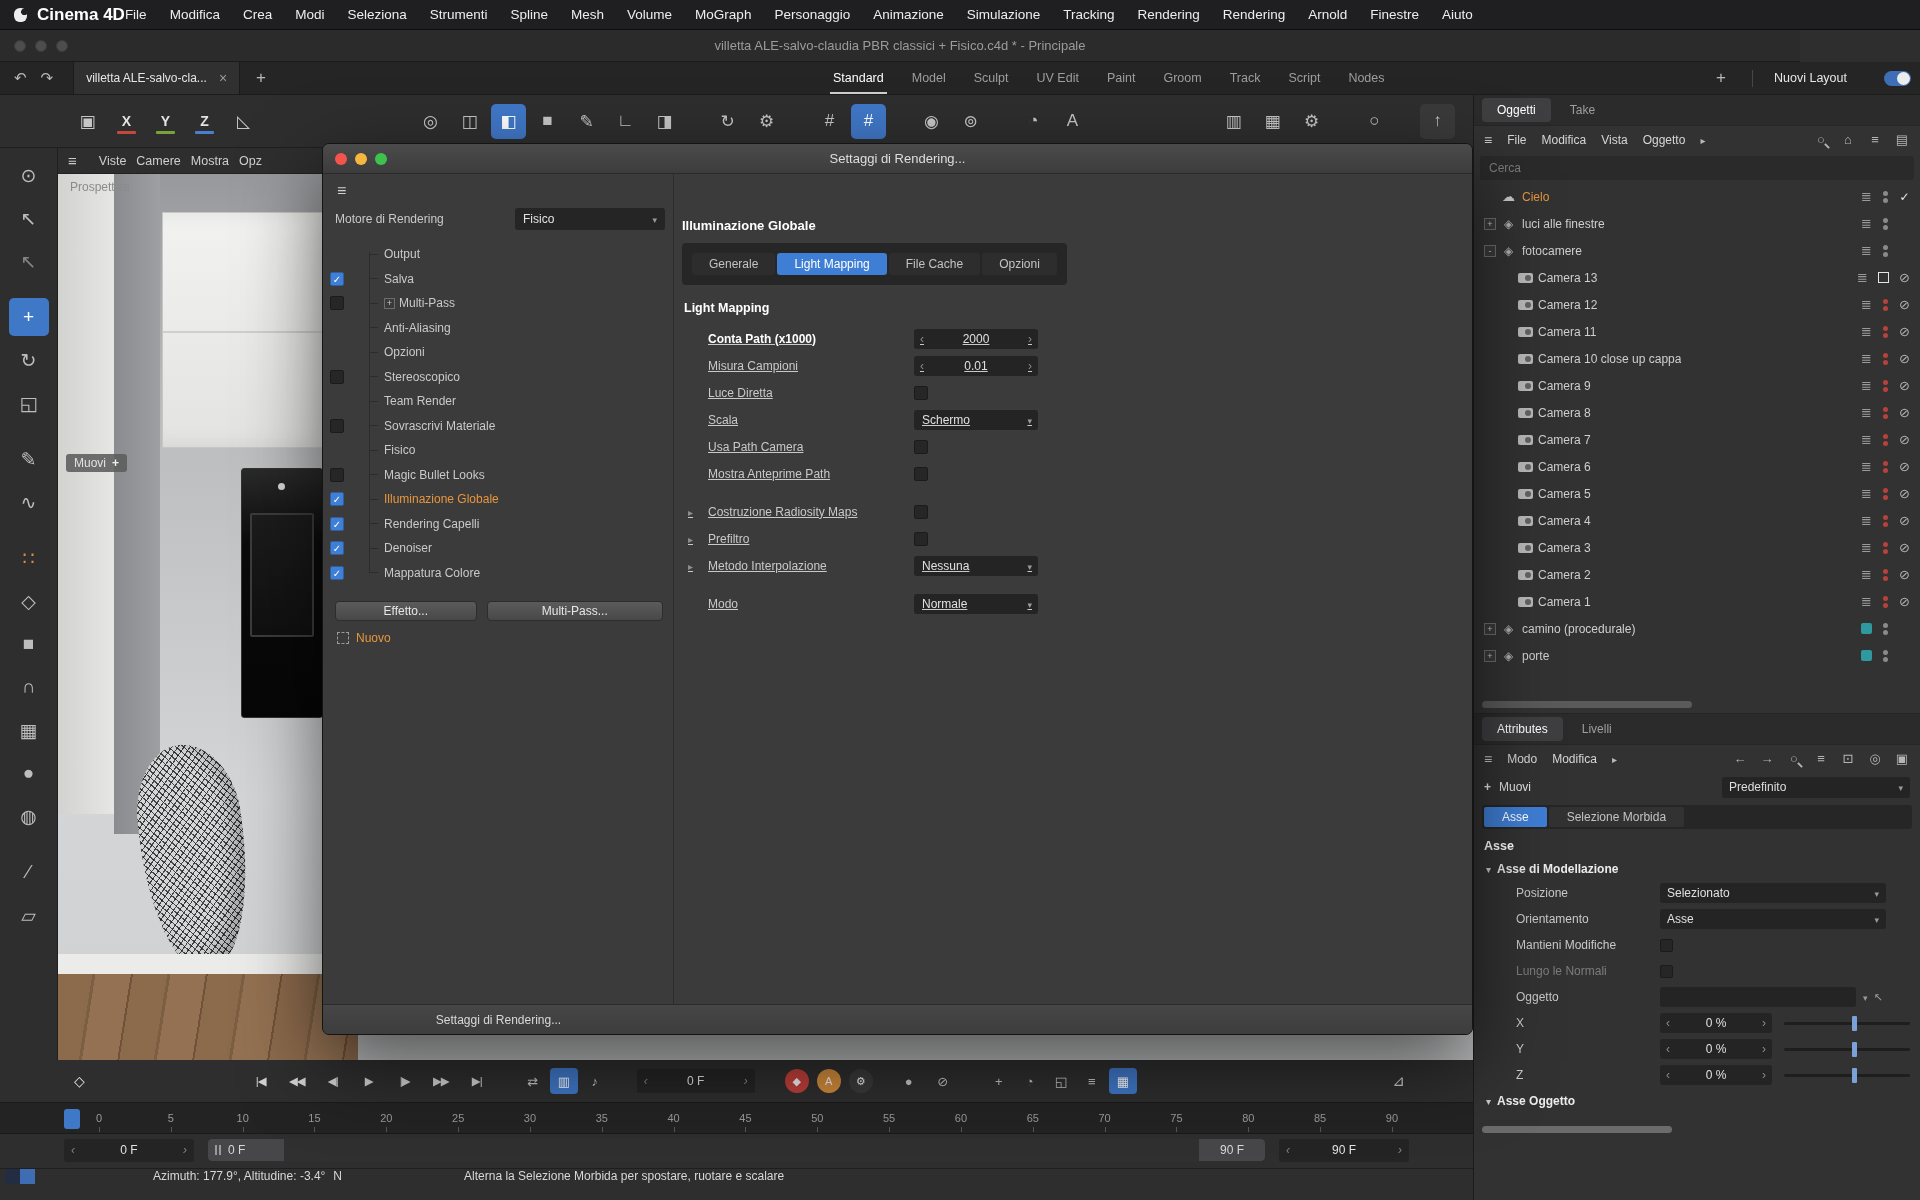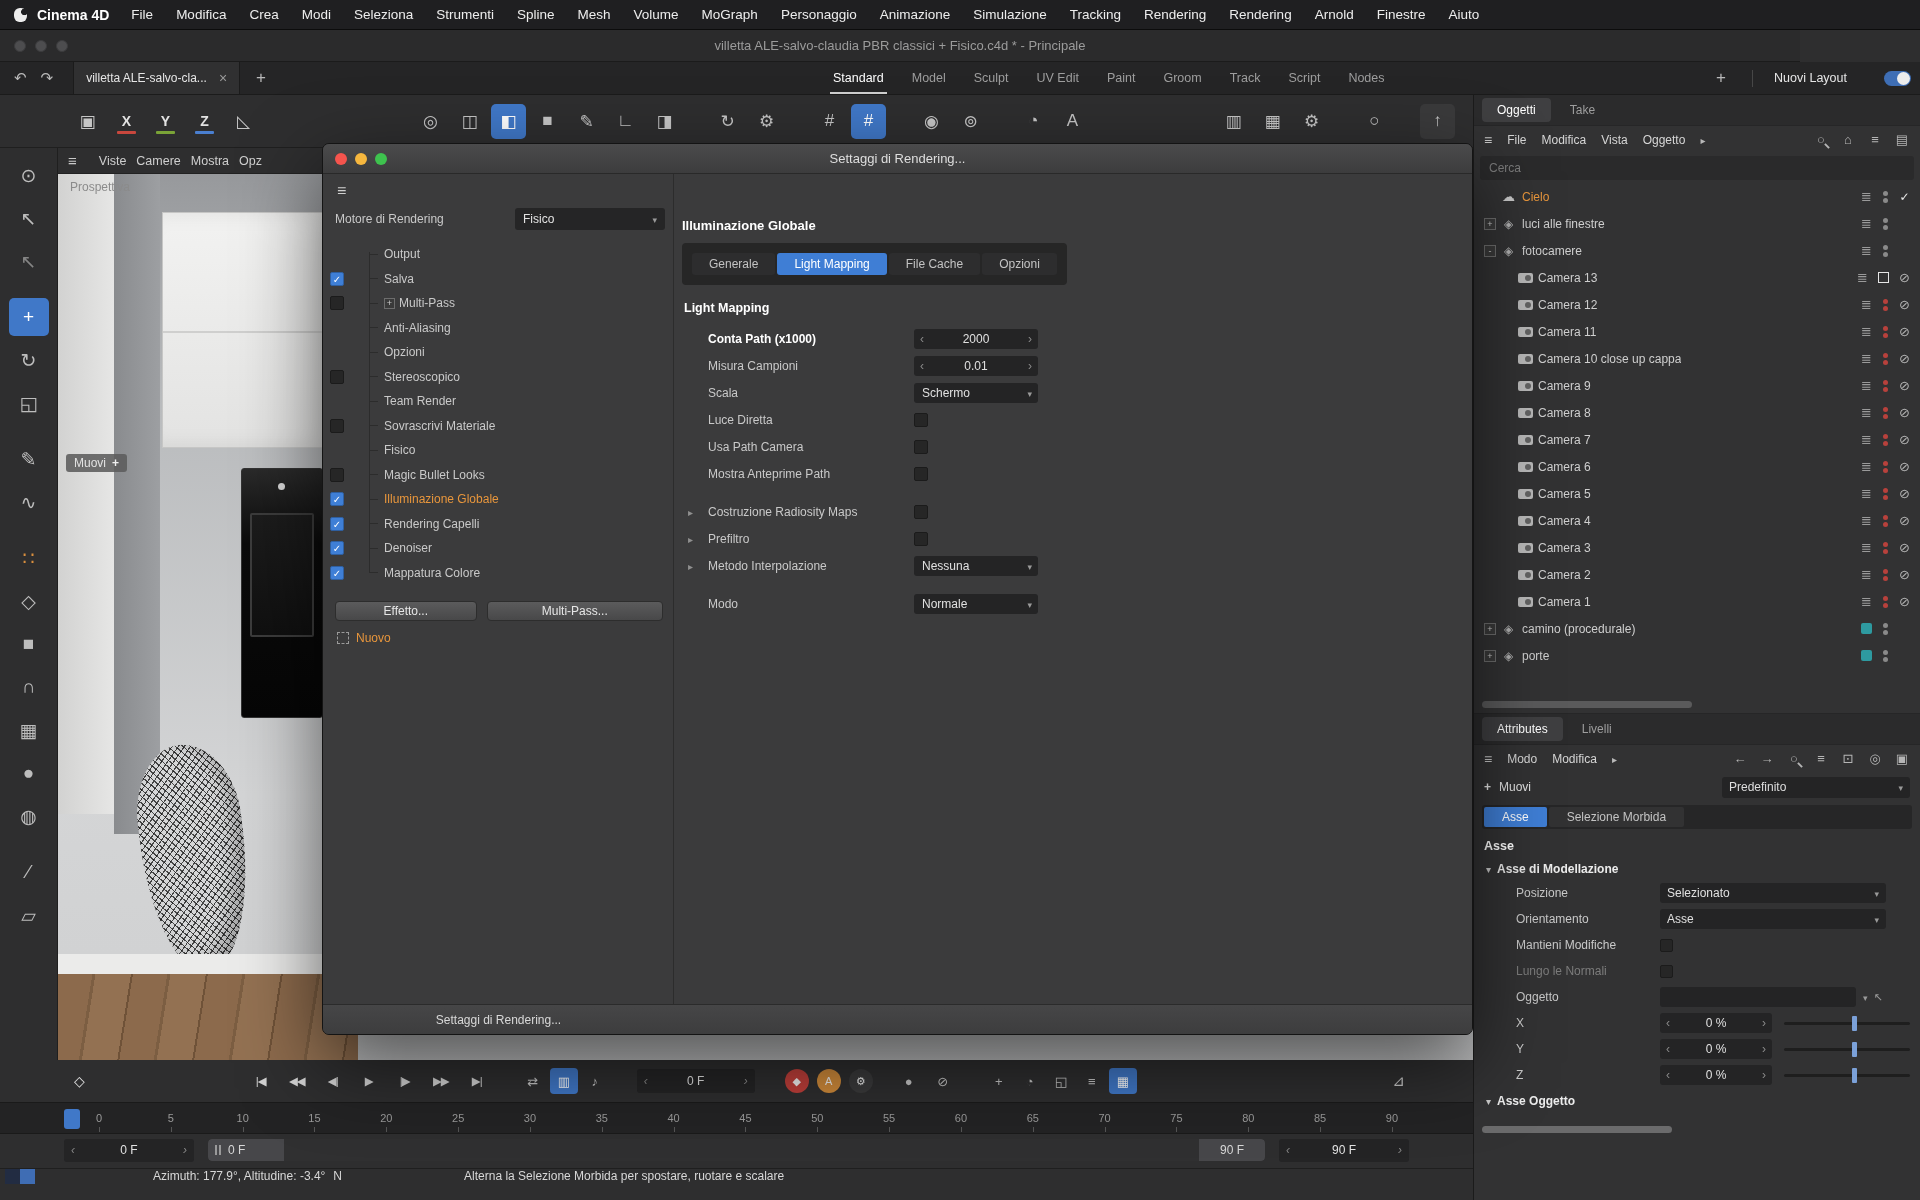--- a/index.html
+++ b/index.html
@@ -5,21 +5,21 @@
   html,body{margin:0;padding:0;background:#111;}
   *{box-sizing:border-box;-webkit-user-select:none;user-select:none;}
   .screen{position:relative;width:1920px;height:1200px;overflow:hidden;background:#2e2e2f;
     font-family:"Liberation Sans","DejaVu Sans",sans-serif;font-size:12px;color:#c9c9c9;}
 
   
   .menubar{position:absolute;top:0;left:0;width:1920px;height:30px;background:#1f1f21;
     display:flex;align-items:center;border-bottom:1px solid #0c0c0c;}
   .apple-logo{width:13px;height:14px;margin:0 10px 0 14px;border-radius:45% 45% 42% 42%;
     background:radial-gradient(circle at 80% 28%, rgba(0,0,0,0) 3px, #ededed 3.6px);}
-  .mb-app{color:#fff;font-weight:bold;font-size:14px;margin-right:22px;}
+  .mb-app{color:#fff;font-weight:bold;font-size:17px;}
   .mb-items{display:flex;gap:23px;}
   .mb-item{color:#ededed;font-size:13.5px;}
 
   
   .titlebar{position:absolute;top:30px;left:0;width:1800px;height:32px;background:#2b2b2c;
     border-bottom:1px solid #1b1b1b;display:flex;align-items:center;}
   .wl{width:12px;height:12px;border-radius:50%;background:#4d4d4f;border:1px solid #3c3c3e;margin-left:9px;}
   .wl.first{margin-left:14px;}
   .tb-title{position:absolute;left:0;right:0;text-align:center;color:#9b9b9b;font-size:13px;}
 
@@ -143,21 +143,21 @@
   .rs-new-ico{width:12px;height:12px;border:1px dashed #9a9a9a;flex:none;}
   .dlg-footer{height:30px;flex:none;border-top:1px solid #2b2b2b;background:linear-gradient(#464647,#3d3d3e);
     display:flex;align-items:center;}
   .dlg-footer span{width:351px;text-align:center;color:#d8d8d8;}
   .dlg-right{flex:1;padding:44px 0 0 8px;min-width:0;}
   .panel-title{font-weight:bold;color:#fff;font-size:13px;}
   .rs-tabs{display:inline-flex;background:#262626;padding:10px;border-radius:4px;margin-top:10px;gap:2px;}
   .rs-tab{height:22px;padding:0 17px;display:flex;align-items:center;border-radius:3px;background:#2d2d2e;color:#c3c3c3;}
   .rs-tab[data-active]{background:#3f7ed5;color:#fff;}
   .section-title{font-weight:bold;color:#fff;font-size:12.5px;margin:16px 0 10px 2px;}
-  .f-rows{margin-top:4px;}
+  .f-rows{margin-top:4px;text-decoration:underline;}
   .f-row{height:27px;display:flex;align-items:center;padding-left:2px;}
   .f-row[data-gap]{margin-top:11px;}
   .f-arrowcol{width:24px;flex:none;text-align:left;padding-left:4px;}
   .f-row[data-arrow] .f-arrowcol::before{content:"▸";color:#8f8f8f;font-size:10px;}
   .f-label{width:206px;color:#c9c9c9;flex:none;}
   .f-row[data-bold] .f-label{font-weight:bold;color:#fff;}
   .f-chip{width:124px;height:20px;background:#242425;border-radius:3px;align-items:center;color:#e0e0e0;display:none;}
   .f-num::before{content:"‹";color:#8a8a8a;padding:0 6px;font-size:12px;}
   .f-num::after{content:"›";color:#8a8a8a;padding:0 6px;font-size:12px;}
   .f-num b{flex:1;text-align:center;font-weight:normal;}
@@ -1012,36 +1012,36 @@
 
             <div class="f-row" data-name="settings-field-row" data-type="number">
               <span class="f-arrowcol" data-name="expand-arrow-icon"></span>
               <span class="f-label" data-name="field-label">Misura Campioni</span>
               <span class="f-chip f-num" data-name="number-field">
                 <b>0.01</b>
               </span>
 
             </div>
 
+            <div class="f-row" data-name="settings-field-row" data-type="check" data-checked="">
+              <span class="f-arrowcol" data-name="expand-arrow-icon"></span>
+              <span class="f-label" data-name="field-label">Luce Diretta</span>
+
+              <span class="f-check" data-name="checkbox"></span>
+            </div>
+
             <div class="f-row" data-name="settings-field-row" data-type="select">
               <span class="f-arrowcol" data-name="expand-arrow-icon"></span>
               <span class="f-label" data-name="field-label">Scala</span>
 
               <span class="f-chip f-sel" data-name="select-field">
                 <span class="f-val" data-name="select-value">Schermo</span>
                 <i class="chev" data-name="chevron-down-icon"></i>
               </span>
 
-            </div>
-
-            <div class="f-row" data-name="settings-field-row" data-type="check" data-checked="">
-              <span class="f-arrowcol" data-name="expand-arrow-icon"></span>
-              <span class="f-label" data-name="field-label">Luce Diretta</span>
-
-              <span class="f-check" data-name="checkbox"></span>
             </div>
 
             <div class="f-row" data-name="settings-field-row" data-type="check">
               <span class="f-arrowcol" data-name="expand-arrow-icon"></span>
               <span class="f-label" data-name="field-label">Usa Path Camera</span>
 
               <span class="f-check" data-name="checkbox"></span>
             </div>
 
             <div class="f-row" data-name="settings-field-row" data-type="check">

